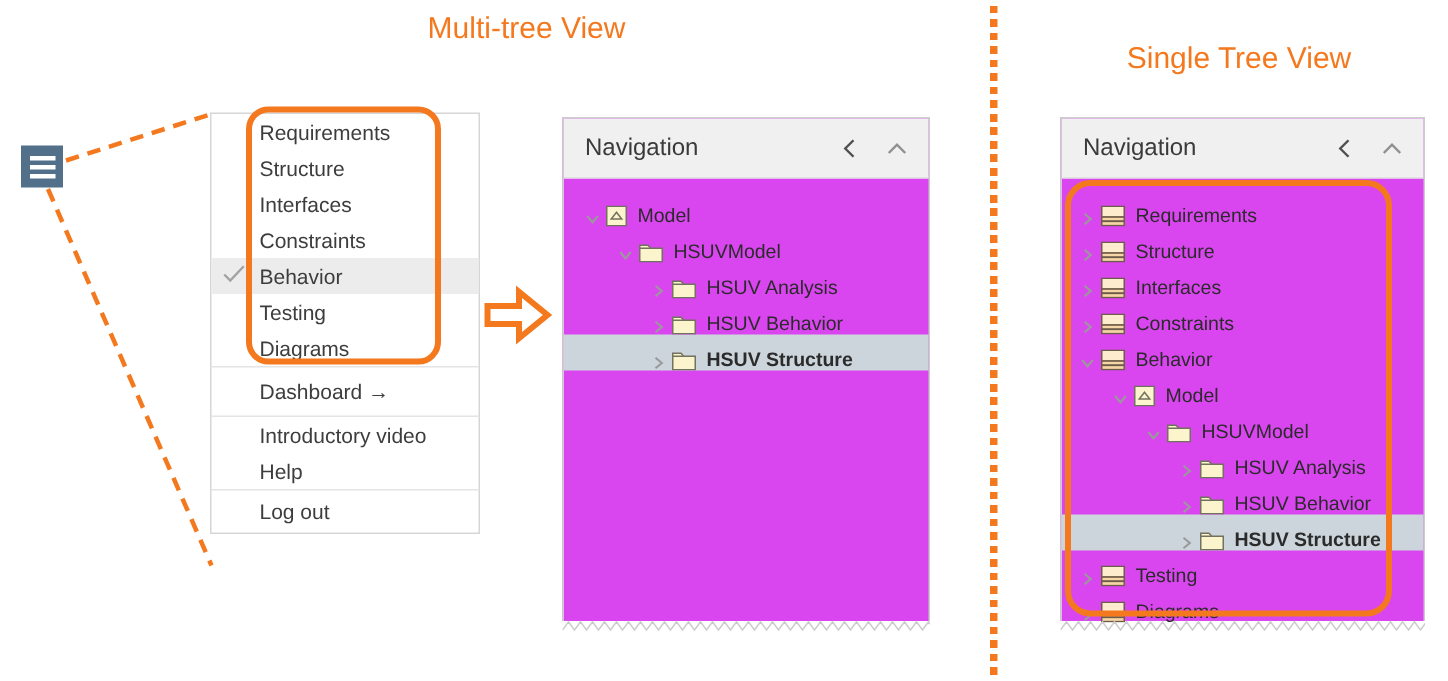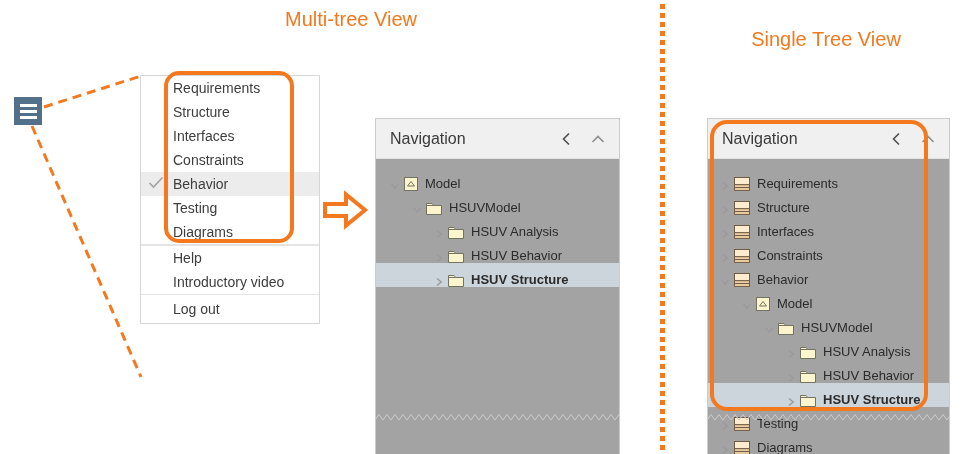--- a/index.html
+++ b/index.html
@@ -27,22 +27,22 @@
   .menu-item.tall{height:32px;}
   .menu-item.logout{height:28px;}
 
   
   .hl-rect{position:absolute;border:4px solid #f4791e;box-sizing:border-box;pointer-events:none;}
   #menu-hl{left:164px;top:71px;width:130px;height:172px;border-radius:15px;}
   #tree-hl{left:710px;top:120px;width:218px;height:291px;border-radius:17px;}
   .overlay-svg{position:absolute;pointer-events:none;}
 
   
-  .navpanel{position:absolute;top:78px;background:#a3a3a3;border:1px solid #cccccc;border-bottom:none;
-            box-sizing:border-box;margin-top:40px;}
+  .navpanel{position:absolute;top:78px;background:#d946ef;border:1px solid #cccccc;border-bottom:none;
+            box-sizing:border-box;}
   #panel-multi{left:375px;width:245px;height:336px;}
   #panel-single{left:707px;width:243px;height:336px;}
   .nav-header{height:40px;background:#f0f0f0;border-bottom:1px solid #e2e2e2;display:flex;
               align-items:center;padding:0 14px;box-sizing:border-box;}
   .nav-title{font-size:16px;color:#3a3a3a;}
   .nav-hicons{margin-left:auto;display:flex;gap:20px;align-items:center;}
   .nav-hicons svg{cursor:pointer;}
   .tree{padding-top:8px;}
   .trow{display:flex;align-items:flex-end;height:24px;cursor:pointer;}
   .trow.selected{background:#ccd5dc;}
@@ -94,26 +94,29 @@
         </svg>
       <span>Behavior</span>
     </div>
     <div class="menu-item">
         <span>Testing</span>
       </div>
     <div class="menu-item">
         <span>Diagrams</span>
       </div>
     <div class="menu-sep"></div>
+    <div class="menu-item tall">
+        <span>Dashboard →</span>
+      </div>
     <div class="menu-sep"></div>
     <div class="menu-item">
+        <span>Introductory video</span>
+      </div>
+    <div class="menu-item">
         <span>Help</span>
-      </div>
-    <div class="menu-item">
-        <span>Introductory video</span>
       </div>
     <div class="menu-sep"></div>
     <div class="menu-item logout">
         <span>Log out</span>
       </div>
   </div>
 
   <div class="hl-rect" id="menu-hl"></div>
 
   <svg class="overlay-svg" style="left:321px;top:188px;" width="48" height="44">

